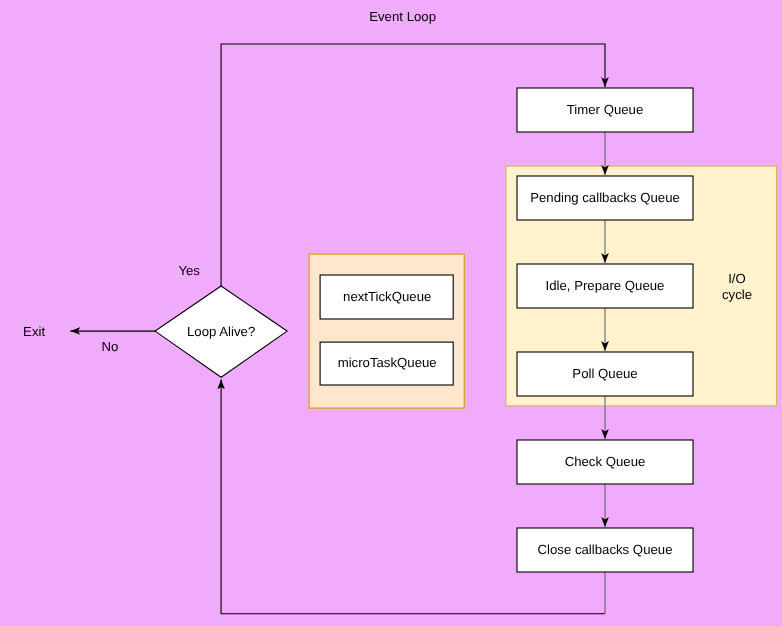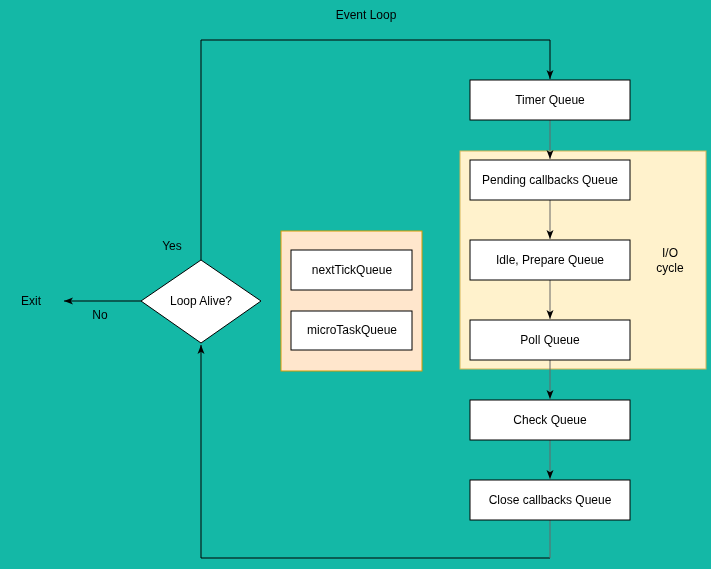--- a/index.html
+++ b/index.html
@@ -1,20 +1,20 @@
 <!DOCTYPE html>
 <html><head>
 <meta charset="utf-8">
 <style>
   html, body { margin: 0; padding: 0; background: #ffffff; }
   .canvas {
     position: relative;
     width: 711px;
     height: 569px;
-    background: #14b8a6;
+    background: #f0abfc;
     overflow: hidden;
   }
   svg { display: block; }
   svg text {
     font-family: "Liberation Sans", sans-serif;
     font-size: 12px;
     fill: #000000;
   }
   .edge { fill: none; stroke-width: 1; }
   .shape { stroke-width: 1; }

